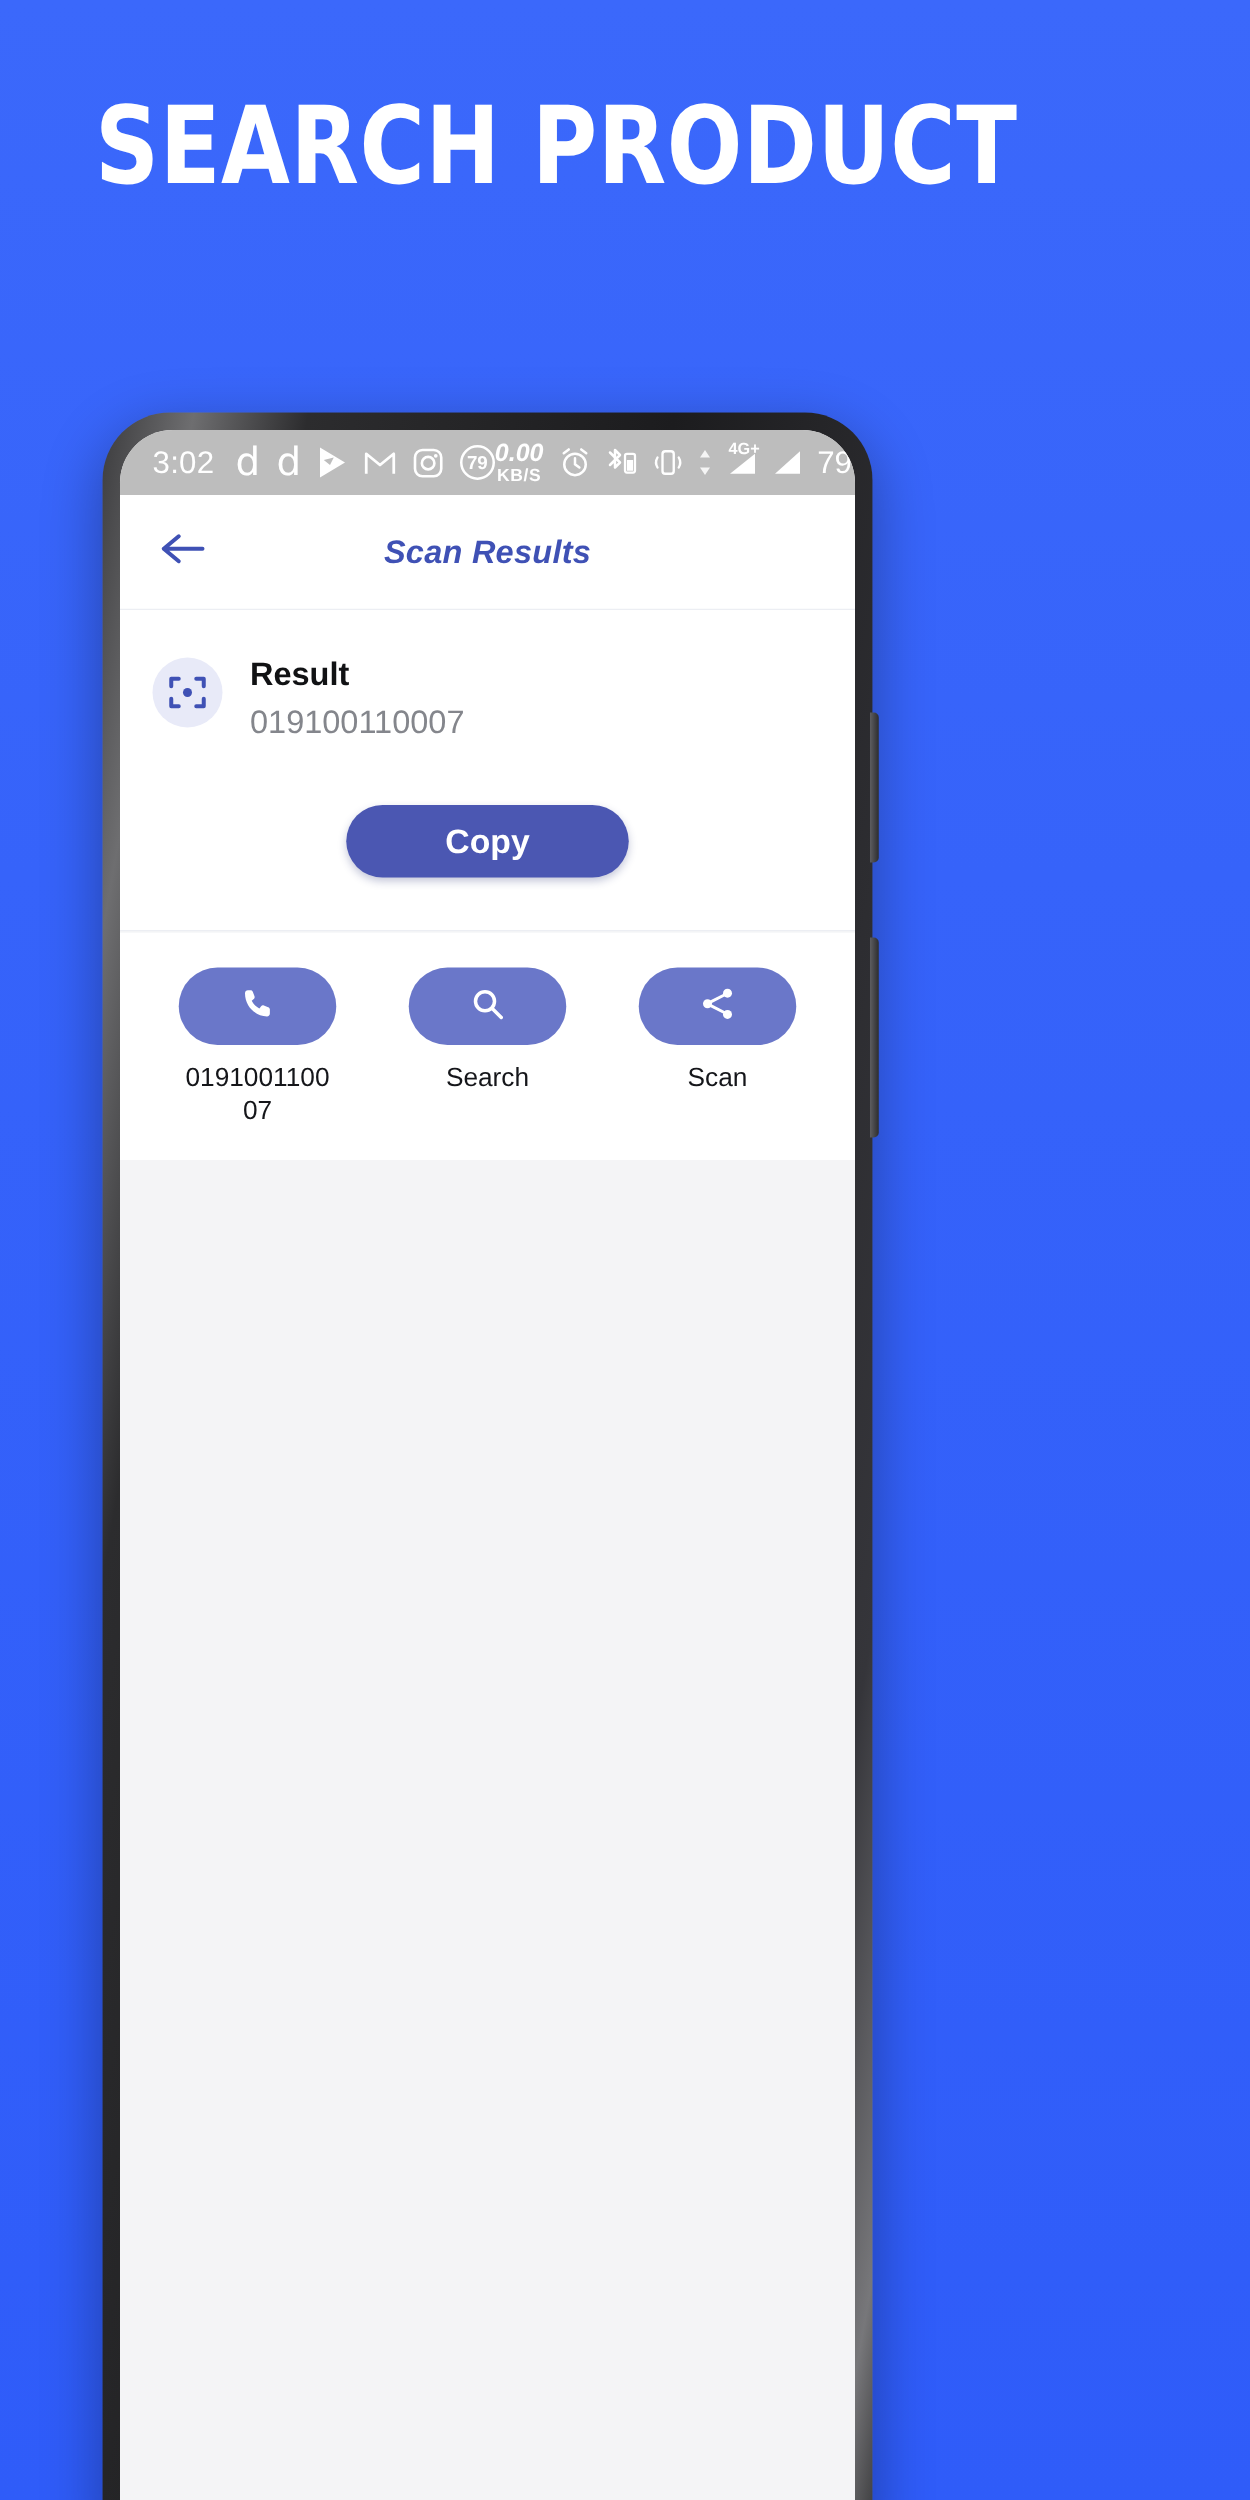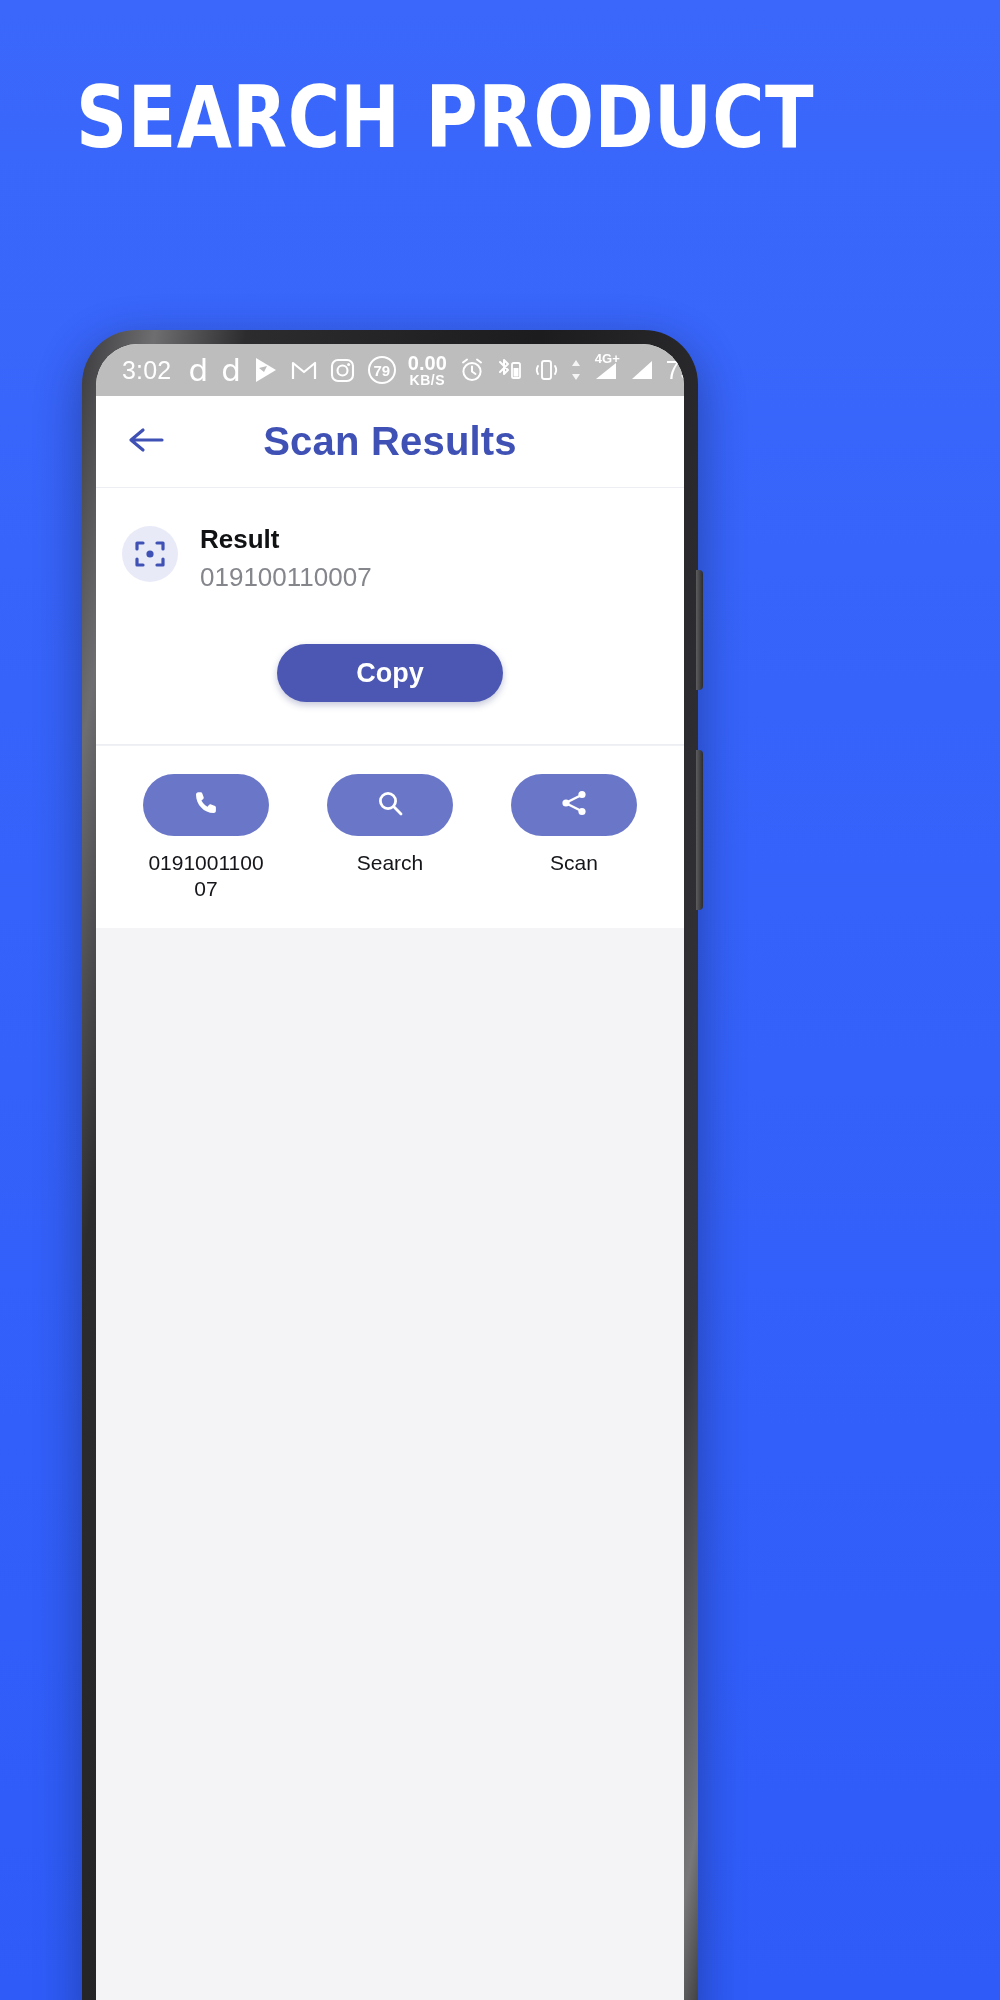--- a/index.html
+++ b/index.html
@@ -61,38 +61,38 @@
 
   
   .statusbar {
     height: 52px;
     background: #bdbdbd;
     display: flex;
     align-items: center;
     padding: 0 18px 0 26px;
     color: #ffffff;
     font-size: 23px;
-    gap: 12px;
+    gap: 0;
   }
   .sb-left { display: flex; align-items: center; gap: 13px; flex: 1; }
   .sb-right { display: flex; align-items: center; gap: 10px; }
   .sb-time { font-size: 25px; letter-spacing: 0.2px; margin-right: 4px; }
   .sb-ico { display: inline-flex; align-items: center; justify-content: center; }
   .sb-ico svg { display: block; }
   .glyph-d {
     font-size: 31px; font-weight: 400; line-height: 1;
     font-family: "DejaVu Sans", sans-serif;
   }
   .badge79 {
     width: 28px; height: 28px; border: 2px solid #fff; border-radius: 50%;
     font-size: 15px; display: flex; align-items: center; justify-content: center;
     font-weight: 600;
   }
   .netspeed { text-align: center; line-height: 1; margin-right: 2px; }
-  .netspeed .v { font-size: 20px; font-weight: 700; display: block; }
+  .netspeed .v { font-size: 20px; font-weight: 700; display: block; font-style: italic; }
   .netspeed .u { font-size: 14px; font-weight: 700; display: block; letter-spacing: 0.5px; }
   .sb-batt { font-size: 25px; margin-left: 2px; }
   .sb-g4 { position: relative; display: inline-flex; }
   .sb-g4 .lbl { position: absolute; top: -7px; right: -2px; font-size: 13px; font-weight: 700; }
 
   
   .appbar {
     height: 92px;
     background: #ffffff;
     display: flex;
@@ -100,21 +100,21 @@
     position: relative;
     border-bottom: 1px solid #eceef3;
   }
   .back-btn {
     position: absolute; left: 24px; top: 50%; transform: translateY(-50%);
     width: 54px; height: 54px; display: flex; align-items: center; justify-content: center;
     cursor: pointer;
   }
   .appbar-title {
     width: 100%; text-align: center;
-    font-size: 40px; font-weight: 700; color: #3f51b5; letter-spacing: 0.2px;
+    font-size: 26px; font-weight: 700; color: #3f51b5; letter-spacing: 0.2px; font-style: italic;
   }
 
   
   .result-card {
     background: #ffffff;
     padding: 34px 26px 0 26px;
     border-bottom: 1px solid #eceef3;
   }
   .result-row { display: flex; align-items: flex-start; gap: 22px; }
   .result-icon {

